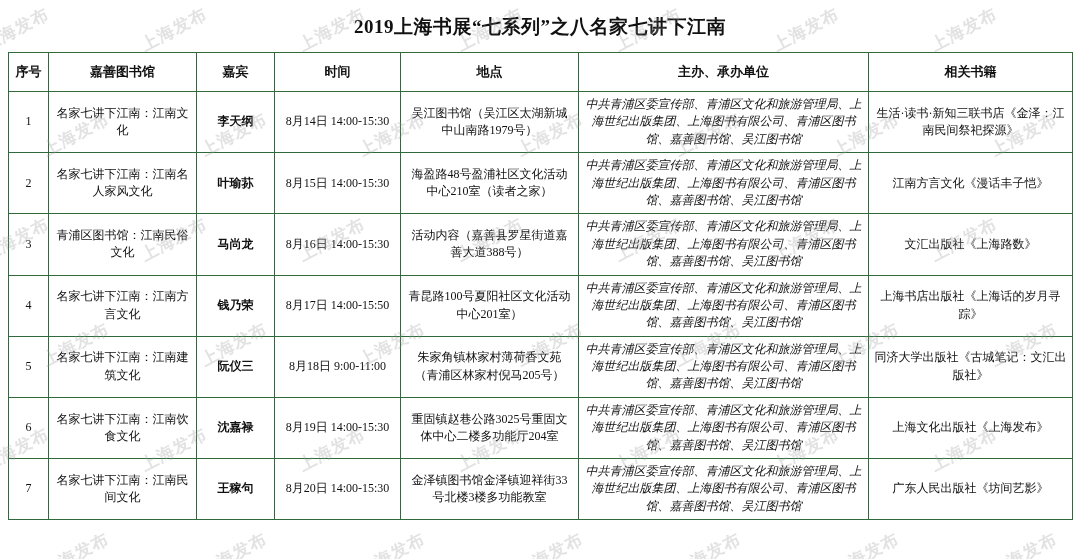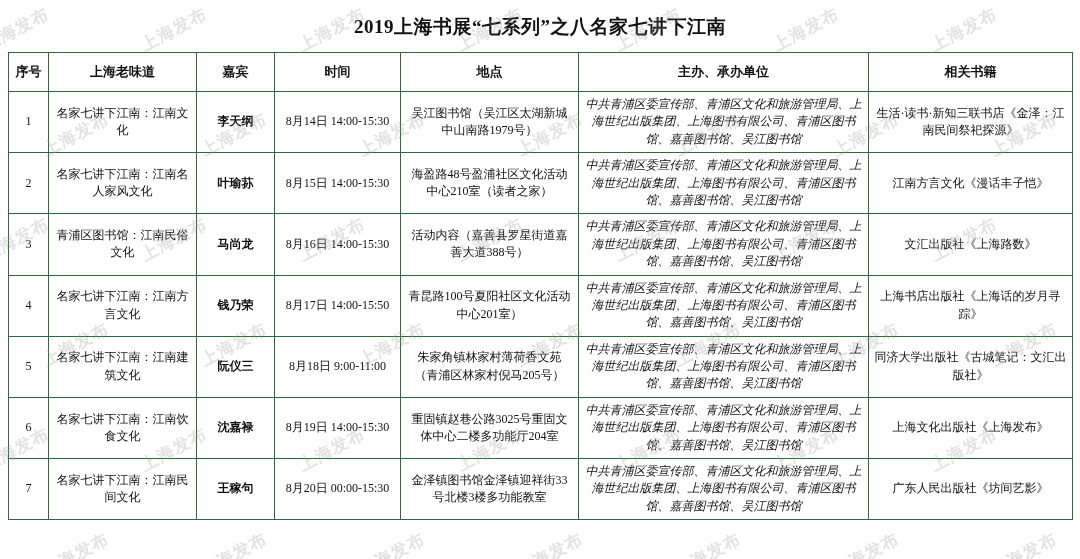--- a/index.html
+++ b/index.html
@@ -161,21 +161,21 @@
       <col class="c1">
       <col class="c2">
       <col class="c3">
       <col class="c4">
       <col class="c5">
       <col class="c6">
   </colgroup>
   <thead>
     <tr>
       <th>序号</th>
-      <th>上海老味道</th>
+      <th>嘉善图书馆</th>
       <th>嘉宾</th>
       <th>时间</th>
       <th>地点</th>
       <th>主办、承办单位</th>
       <th>相关书籍</th>
     </tr>
   </thead>
   <tbody id="table-body">
       <tr>
         <td class="idx">1</td>
@@ -228,19 +228,19 @@
         <td class="guest">沈嘉禄</td>
         <td class="time">8月19日 14:00-15:30</td>
         <td class="place">重固镇赵巷公路3025号重固文体中心二楼多功能厅204室</td>
         <td class="org">中共青浦区委宣传部、青浦区文化和旅游管理局、上海世纪出版集团、上海图书有限公司、青浦区图书馆、嘉善图书馆、吴江图书馆</td>
         <td class="books">上海文化出版社《上海发布》</td>
       </tr>
       <tr>
         <td class="idx">7</td>
         <td class="activity">名家七讲下江南：江南民间文化</td>
         <td class="guest">王稼句</td>
-        <td class="time">8月20日 00:00-15:30</td>
+        <td class="time">8月20日 14:00-15:30</td>
         <td class="place">金泽镇图书馆金泽镇迎祥街33号北楼3楼多功能教室</td>
         <td class="org">中共青浦区委宣传部、青浦区文化和旅游管理局、上海世纪出版集团、上海图书有限公司、青浦区图书馆、嘉善图书馆、吴江图书馆</td>
         <td class="books">广东人民出版社《坊间艺影》</td>
       </tr>
     </tbody>
 </table>
 
 </body></html>

